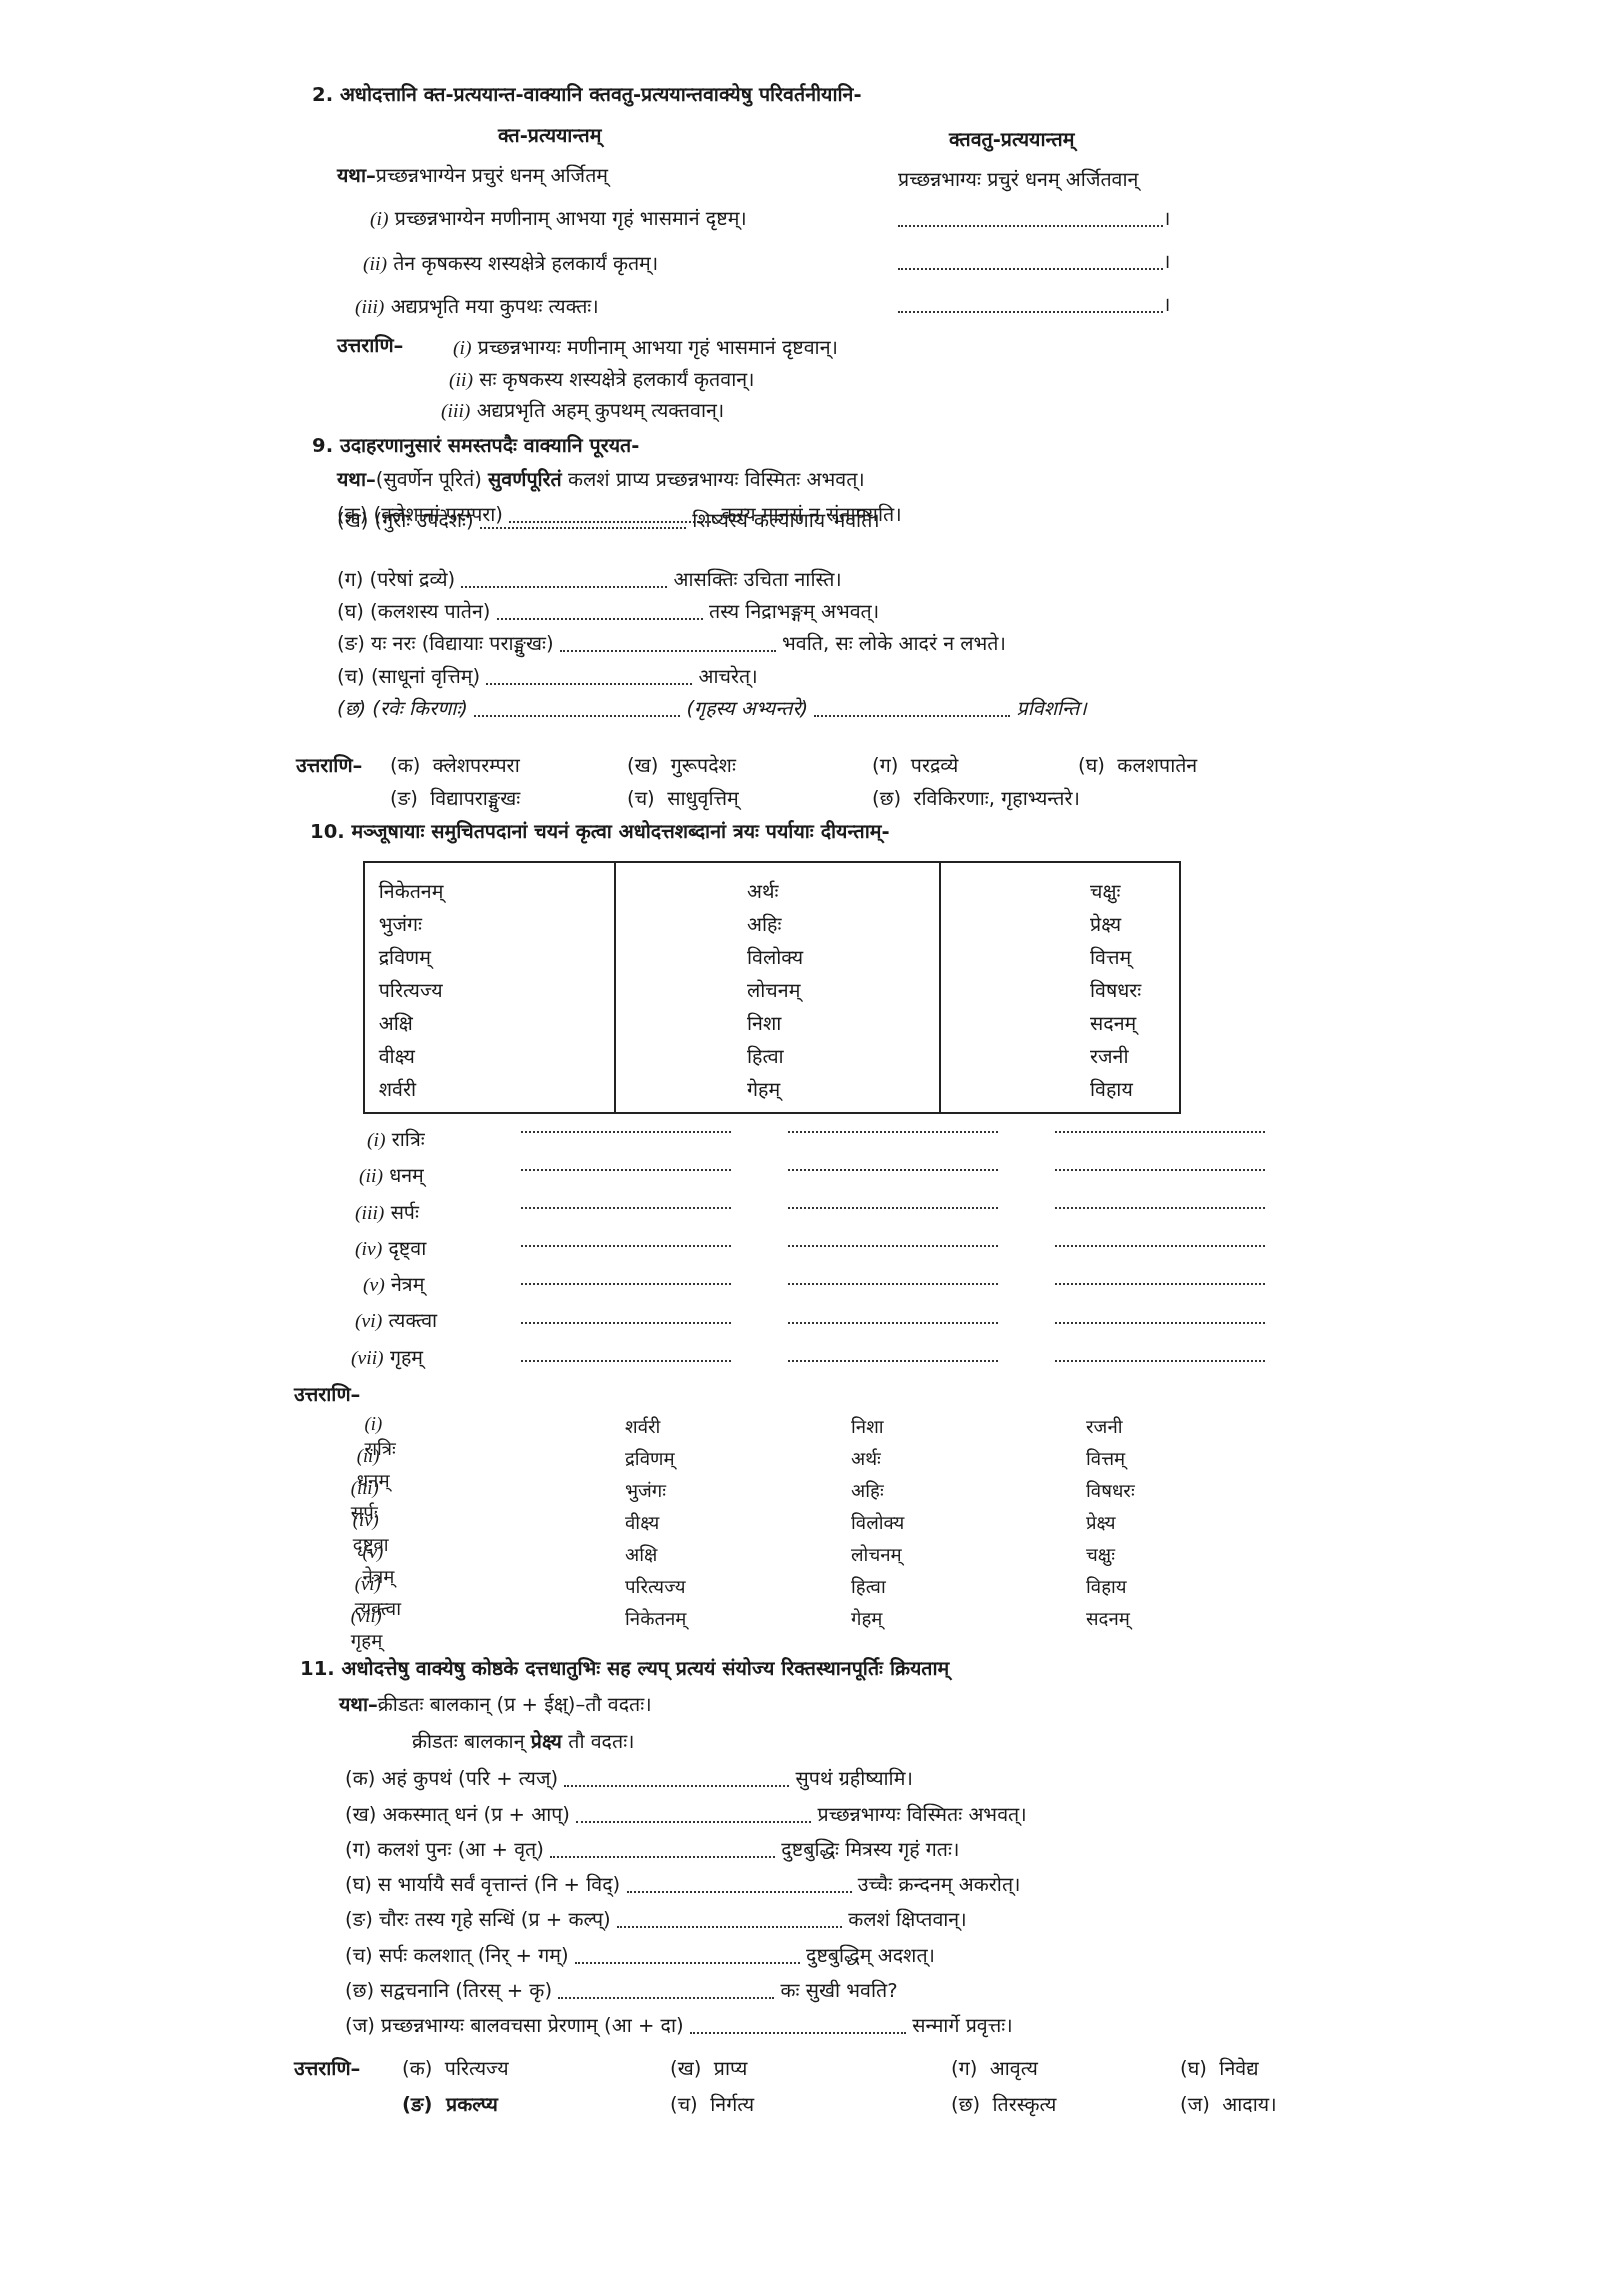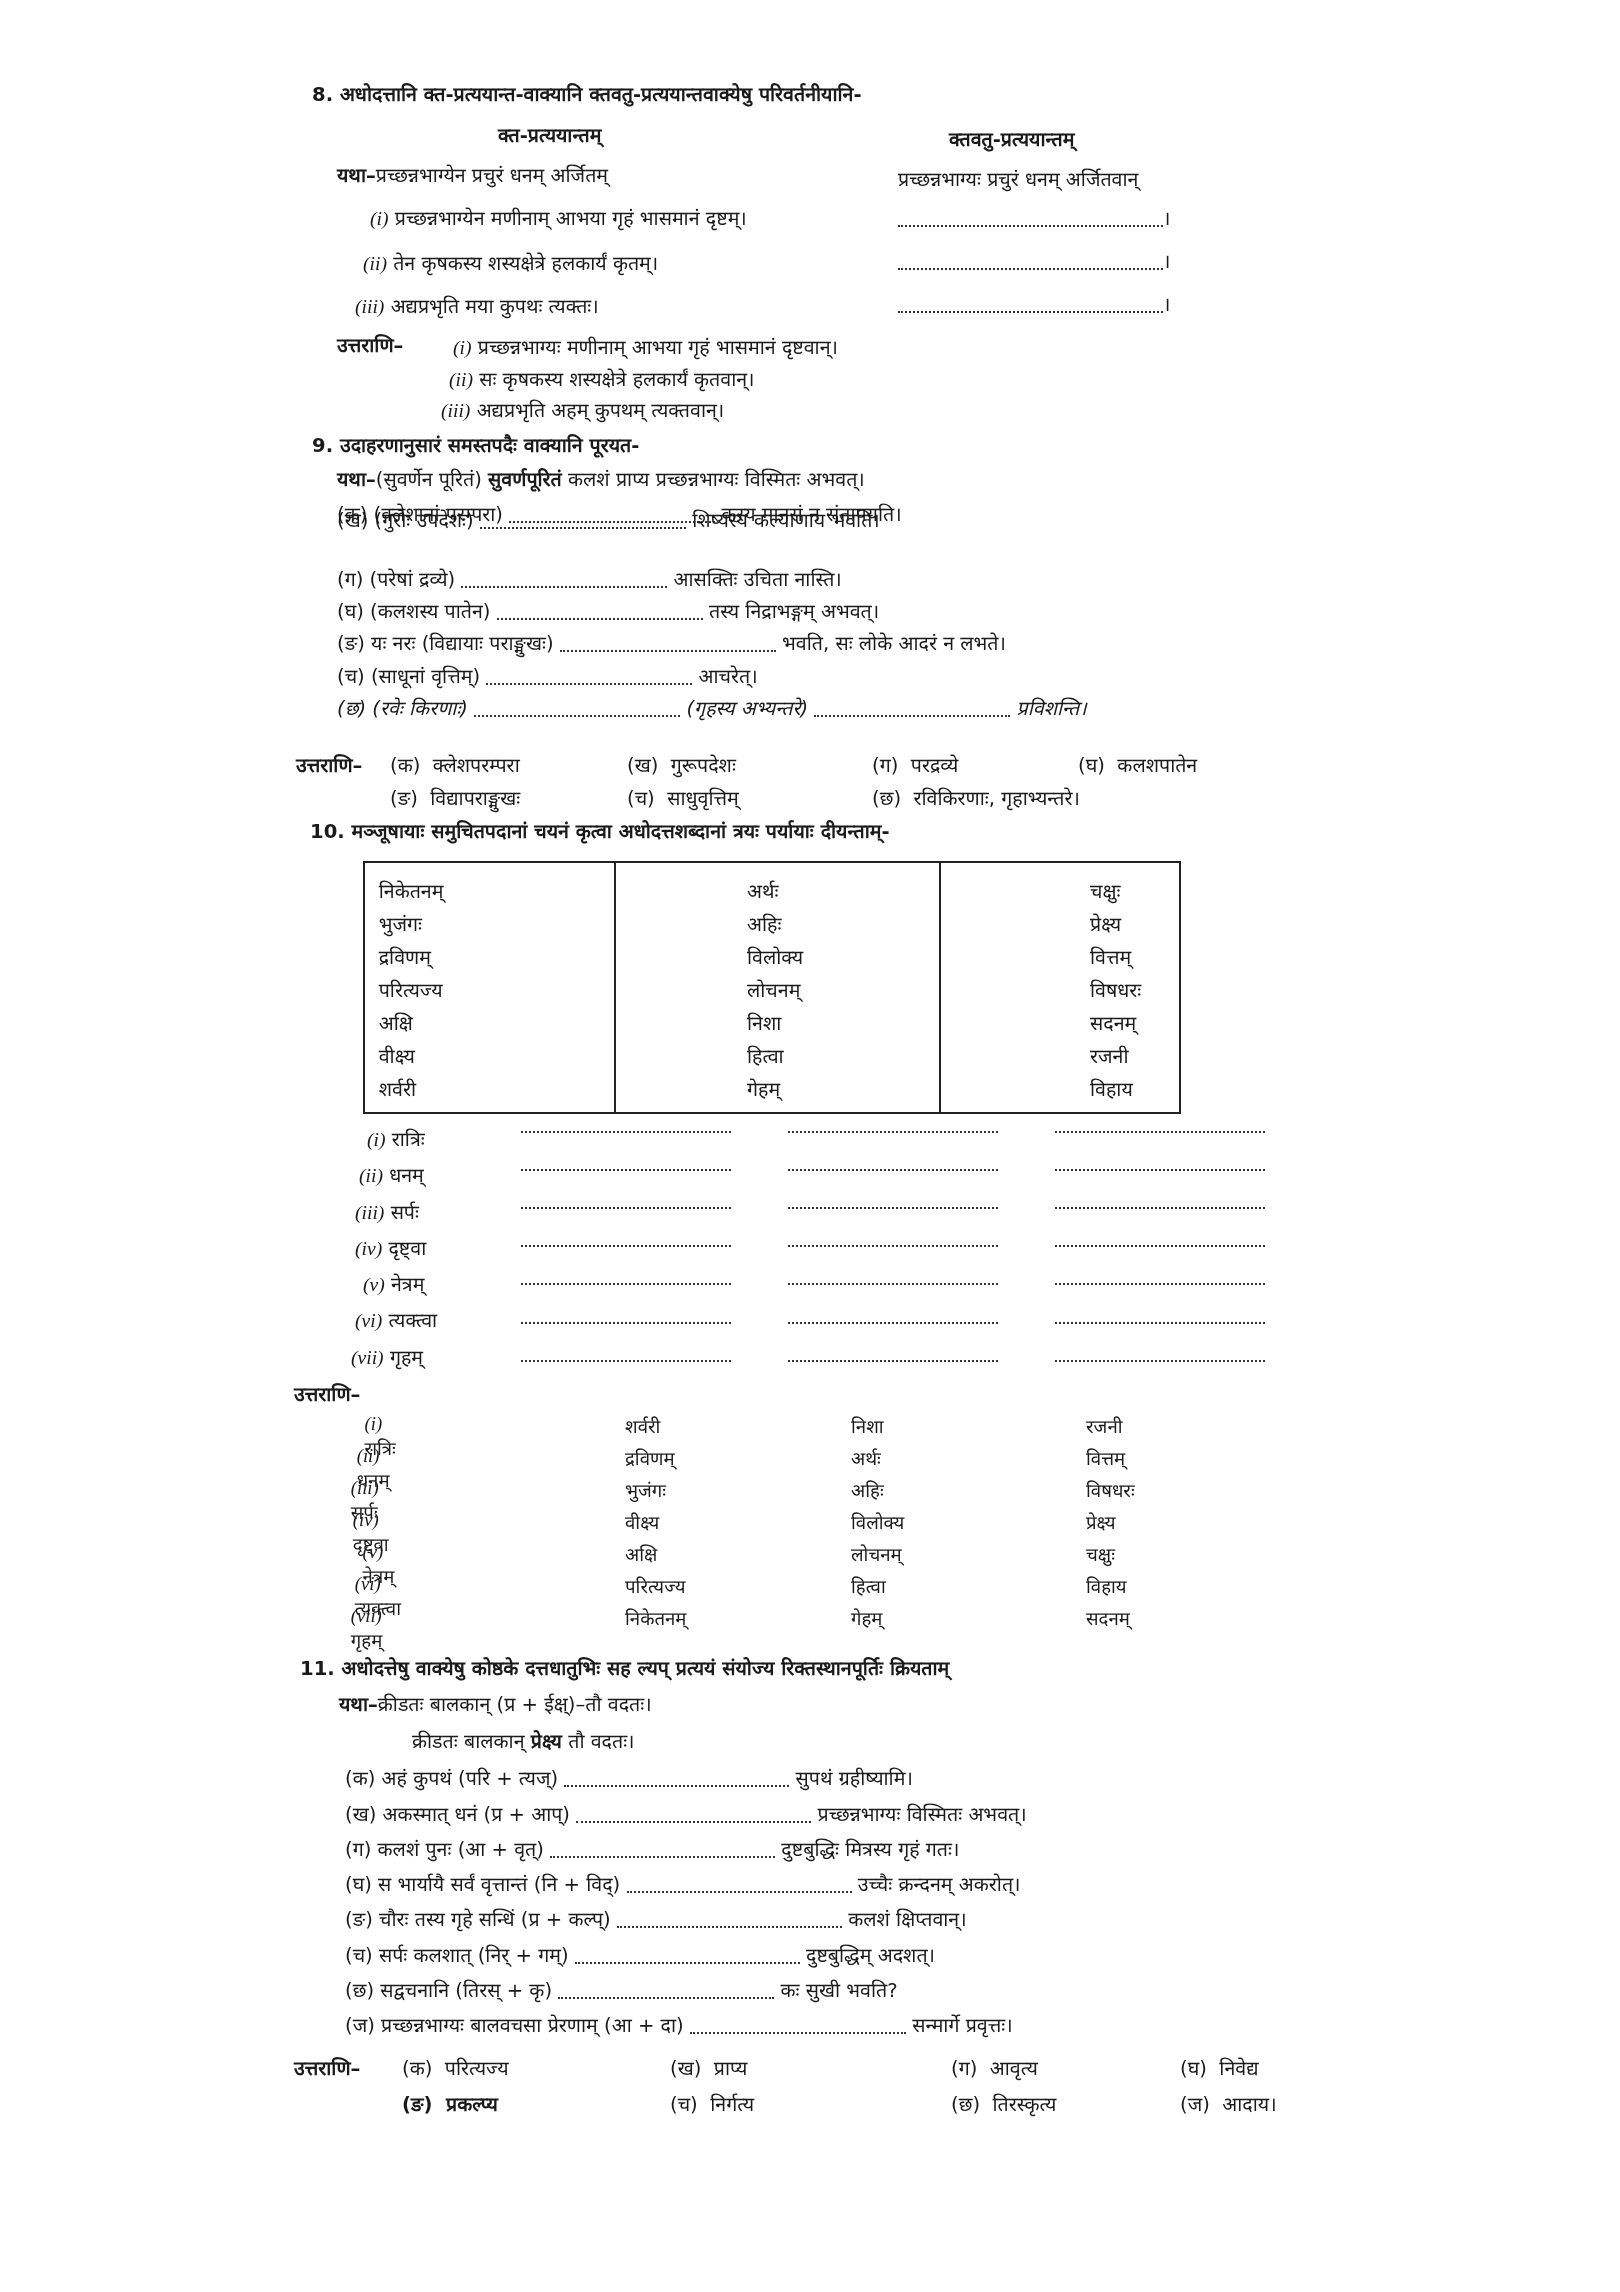--- a/index.html
+++ b/index.html
@@ -9,21 +9,21 @@
   .b { font-weight:bold; }
   .i { font-style:italic; font-family:"Liberation Serif", serif; }
   .dots { display:inline-block; border-bottom:2px dotted #333; height:13.7px; vertical-align:middle; }
   .box { position:absolute; border:2px solid #222; }
   .col { position:absolute; top:0; bottom:0; border-left:2px solid #222; }
   .cell { position:absolute; font-size:19.6px; line-height:33px; white-space:nowrap; }
 </style>
 </head>
 <body>
 
-<div class="t b" style="left:312px;top:82px;">8. अधोदत्तानि क्त-प्रत्ययान्त-वाक्यानि क्तवतु-प्रत्ययान्तवाक्येषु परिवर्तनीयानि-</div>
+<div class="t b" style="left:312px;top:82px;">2. अधोदत्तानि क्त-प्रत्ययान्त-वाक्यानि क्तवतु-प्रत्ययान्तवाक्येषु परिवर्तनीयानि-</div>
 <div class="t b" style="left:498px;top:123px;">क्त-प्रत्ययान्तम्</div>
 <div class="t b" style="left:949px;top:127px;">क्तवतु-प्रत्ययान्तम्</div>
 
 <div class="t" style="left:337px;top:163px;">
   <span class="b">यथा–</span><span>प्रच्छन्नभाग्येन प्रचुरं धनम् अर्जितम्</span>
 </div>
 <div class="t" style="left:898px;top:167px;">प्रच्छन्नभाग्यः प्रचुरं धनम् अर्जितवान्</div>
 
 <div class="t" style="left:370px;top:206px;"><span class="i">(i)</span> <span>प्रच्छन्नभाग्येन मणीनाम् आभया गृहं भासमानं दृष्टम्।</span></div>
 <div class="t" style="left:898px;top:206px;"><span class="dots" style="width:265px;"></span><span>।</span></div>

